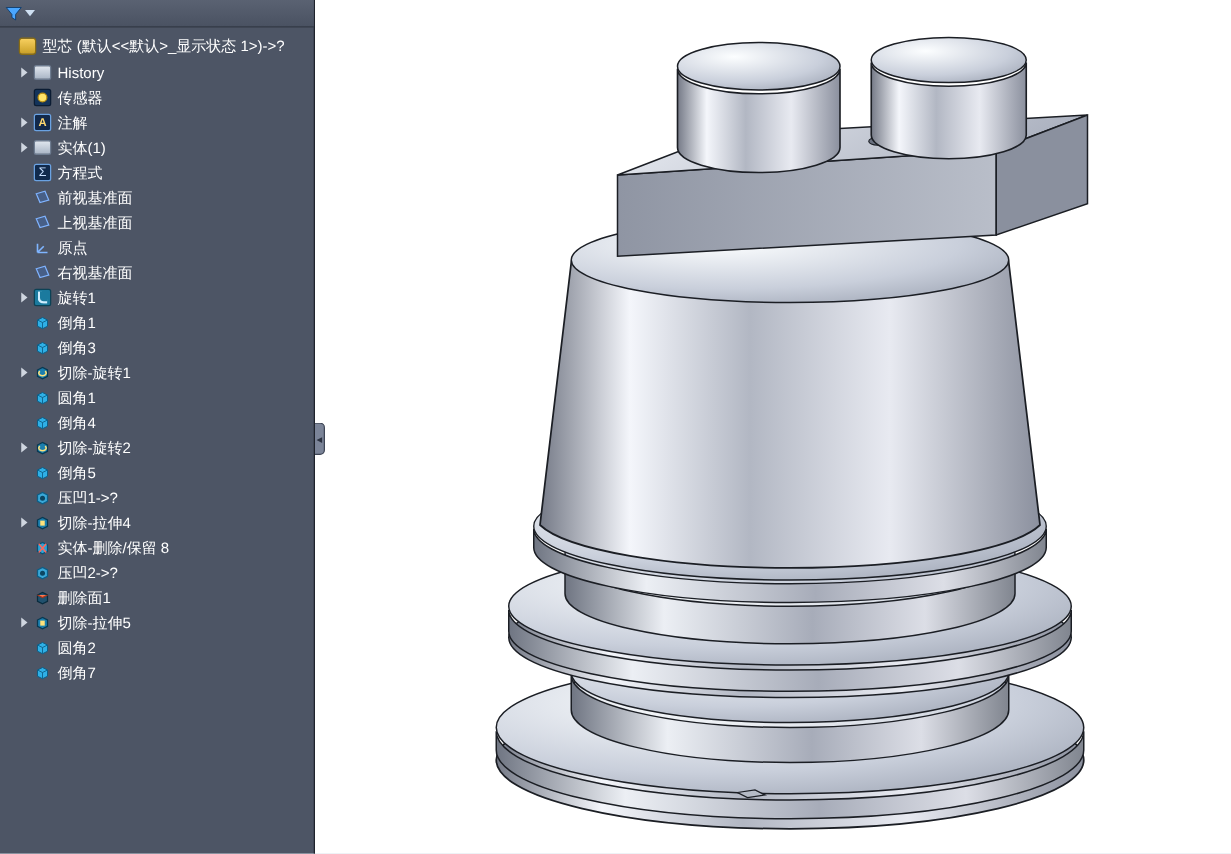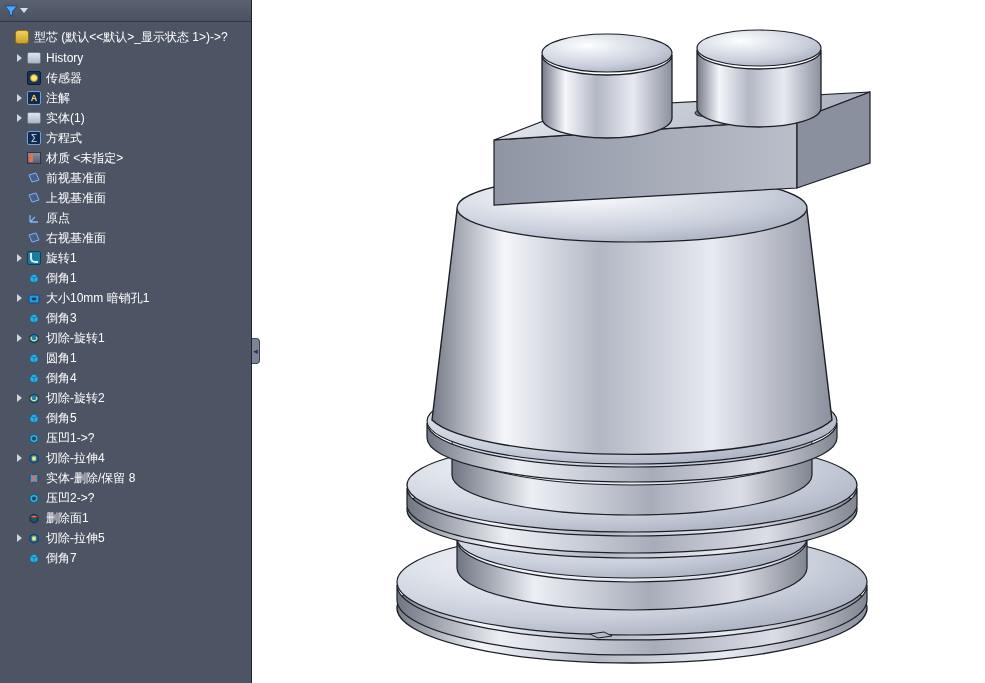--- a/index.html
+++ b/index.html
@@ -172,27 +172,20 @@
       <div class="tree-row indent-1">
         <span class="tree-exp"></span>
         <span class="tree-icon">
           <span class="ic-sigma">Σ</span>
         </span>
         <span class="tree-label">方程式</span>
       </div>
       <div class="tree-row indent-1">
         <span class="tree-exp"></span>
         <span class="tree-icon">
-          <span class="ic-mat"></span>
-        </span>
-        <span class="tree-label">材质 &lt;未指定&gt;</span>
-      </div>
-      <div class="tree-row indent-1">
-        <span class="tree-exp"></span>
-        <span class="tree-icon">
           <span class="ic-plane">
             <svg width="14" height="14" viewBox="0 0 14 14">
               <path d="M2 4 L9 2 L12 9 L5 11 Z" fill="#3b74c9" fill-opacity="0.35" stroke="#7fb3ff" stroke-width="1"></path>
             </svg>
           </span>
         </span>
         <span class="tree-label">前视基准面</span>
       </div>
       <div class="tree-row indent-1">
         <span class="tree-exp"></span>
@@ -238,32 +231,20 @@
           <span class="ic-cube">
             <svg width="14" height="14" viewBox="0 0 14 14">
               <path d="M3 5 L7 3 L11 5 L11 10 L7 12 L3 10 Z" fill="#2fb0e6" stroke="#0d5e86" stroke-width="0.8"></path>
               <path d="M3 5 L7 7 L11 5 M7 7 L7 12" stroke="#0d5e86" stroke-width="0.7" fill="none"></path>
             </svg>
           </span>
         </span>
         <span class="tree-label">倒角1</span>
       </div>
       <div class="tree-row indent-1">
-        <span class="tree-exp caret"></span>
-        <span class="tree-icon">
-          <span class="ic-hole">
-            <svg width="14" height="14" viewBox="0 0 14 14">
-              <rect x="2" y="4" width="10" height="8" rx="1.5" fill="#2599e2" stroke="#0a4a74"></rect>
-              <ellipse cx="7" cy="8" rx="2.4" ry="1.4" fill="#0a3a58"></ellipse>
-            </svg>
-          </span>
-        </span>
-        <span class="tree-label">大小10mm 暗销孔1</span>
-      </div>
-      <div class="tree-row indent-1">
         <span class="tree-exp"></span>
         <span class="tree-icon">
           <span class="ic-cube">
             <svg width="14" height="14" viewBox="0 0 14 14">
               <path d="M3 5 L7 3 L11 5 L11 10 L7 12 L3 10 Z" fill="#2fb0e6" stroke="#0d5e86" stroke-width="0.8"></path>
               <path d="M3 5 L7 7 L11 5 M7 7 L7 12" stroke="#0d5e86" stroke-width="0.7" fill="none"></path>
             </svg>
           </span>
         </span>
         <span class="tree-label">倒角3</span>
@@ -392,20 +373,32 @@
         <span class="tree-exp caret"></span>
         <span class="tree-icon">
           <span class="ic-cutext">
             <svg width="14" height="14" viewBox="0 0 14 14">
               <path d="M3 5 L7 3 L11 5 L11 10 L7 12 L3 10 Z" fill="#1c7fae" stroke="#083952"></path>
               <rect x="5.2" y="5.5" width="3.6" height="4" fill="#ffe27a"></rect>
             </svg>
           </span>
         </span>
         <span class="tree-label">切除-拉伸5</span>
+      </div>
+      <div class="tree-row indent-1">
+        <span class="tree-exp"></span>
+        <span class="tree-icon">
+          <span class="ic-cube">
+            <svg width="14" height="14" viewBox="0 0 14 14">
+              <path d="M3 5 L7 3 L11 5 L11 10 L7 12 L3 10 Z" fill="#2fb0e6" stroke="#0d5e86" stroke-width="0.8"></path>
+              <path d="M3 5 L7 7 L11 5 M7 7 L7 12" stroke="#0d5e86" stroke-width="0.7" fill="none"></path>
+            </svg>
+          </span>
+        </span>
+        <span class="tree-label">圆角2</span>
       </div>
       <div class="tree-row indent-1">
         <span class="tree-exp"></span>
         <span class="tree-icon">
           <span class="ic-cube">
             <svg width="14" height="14" viewBox="0 0 14 14">
               <path d="M3 5 L7 3 L11 5 L11 10 L7 12 L3 10 Z" fill="#2fb0e6" stroke="#0d5e86" stroke-width="0.8"></path>
               <path d="M3 5 L7 7 L11 5 M7 7 L7 12" stroke="#0d5e86" stroke-width="0.7" fill="none"></path>
             </svg>
           </span>

